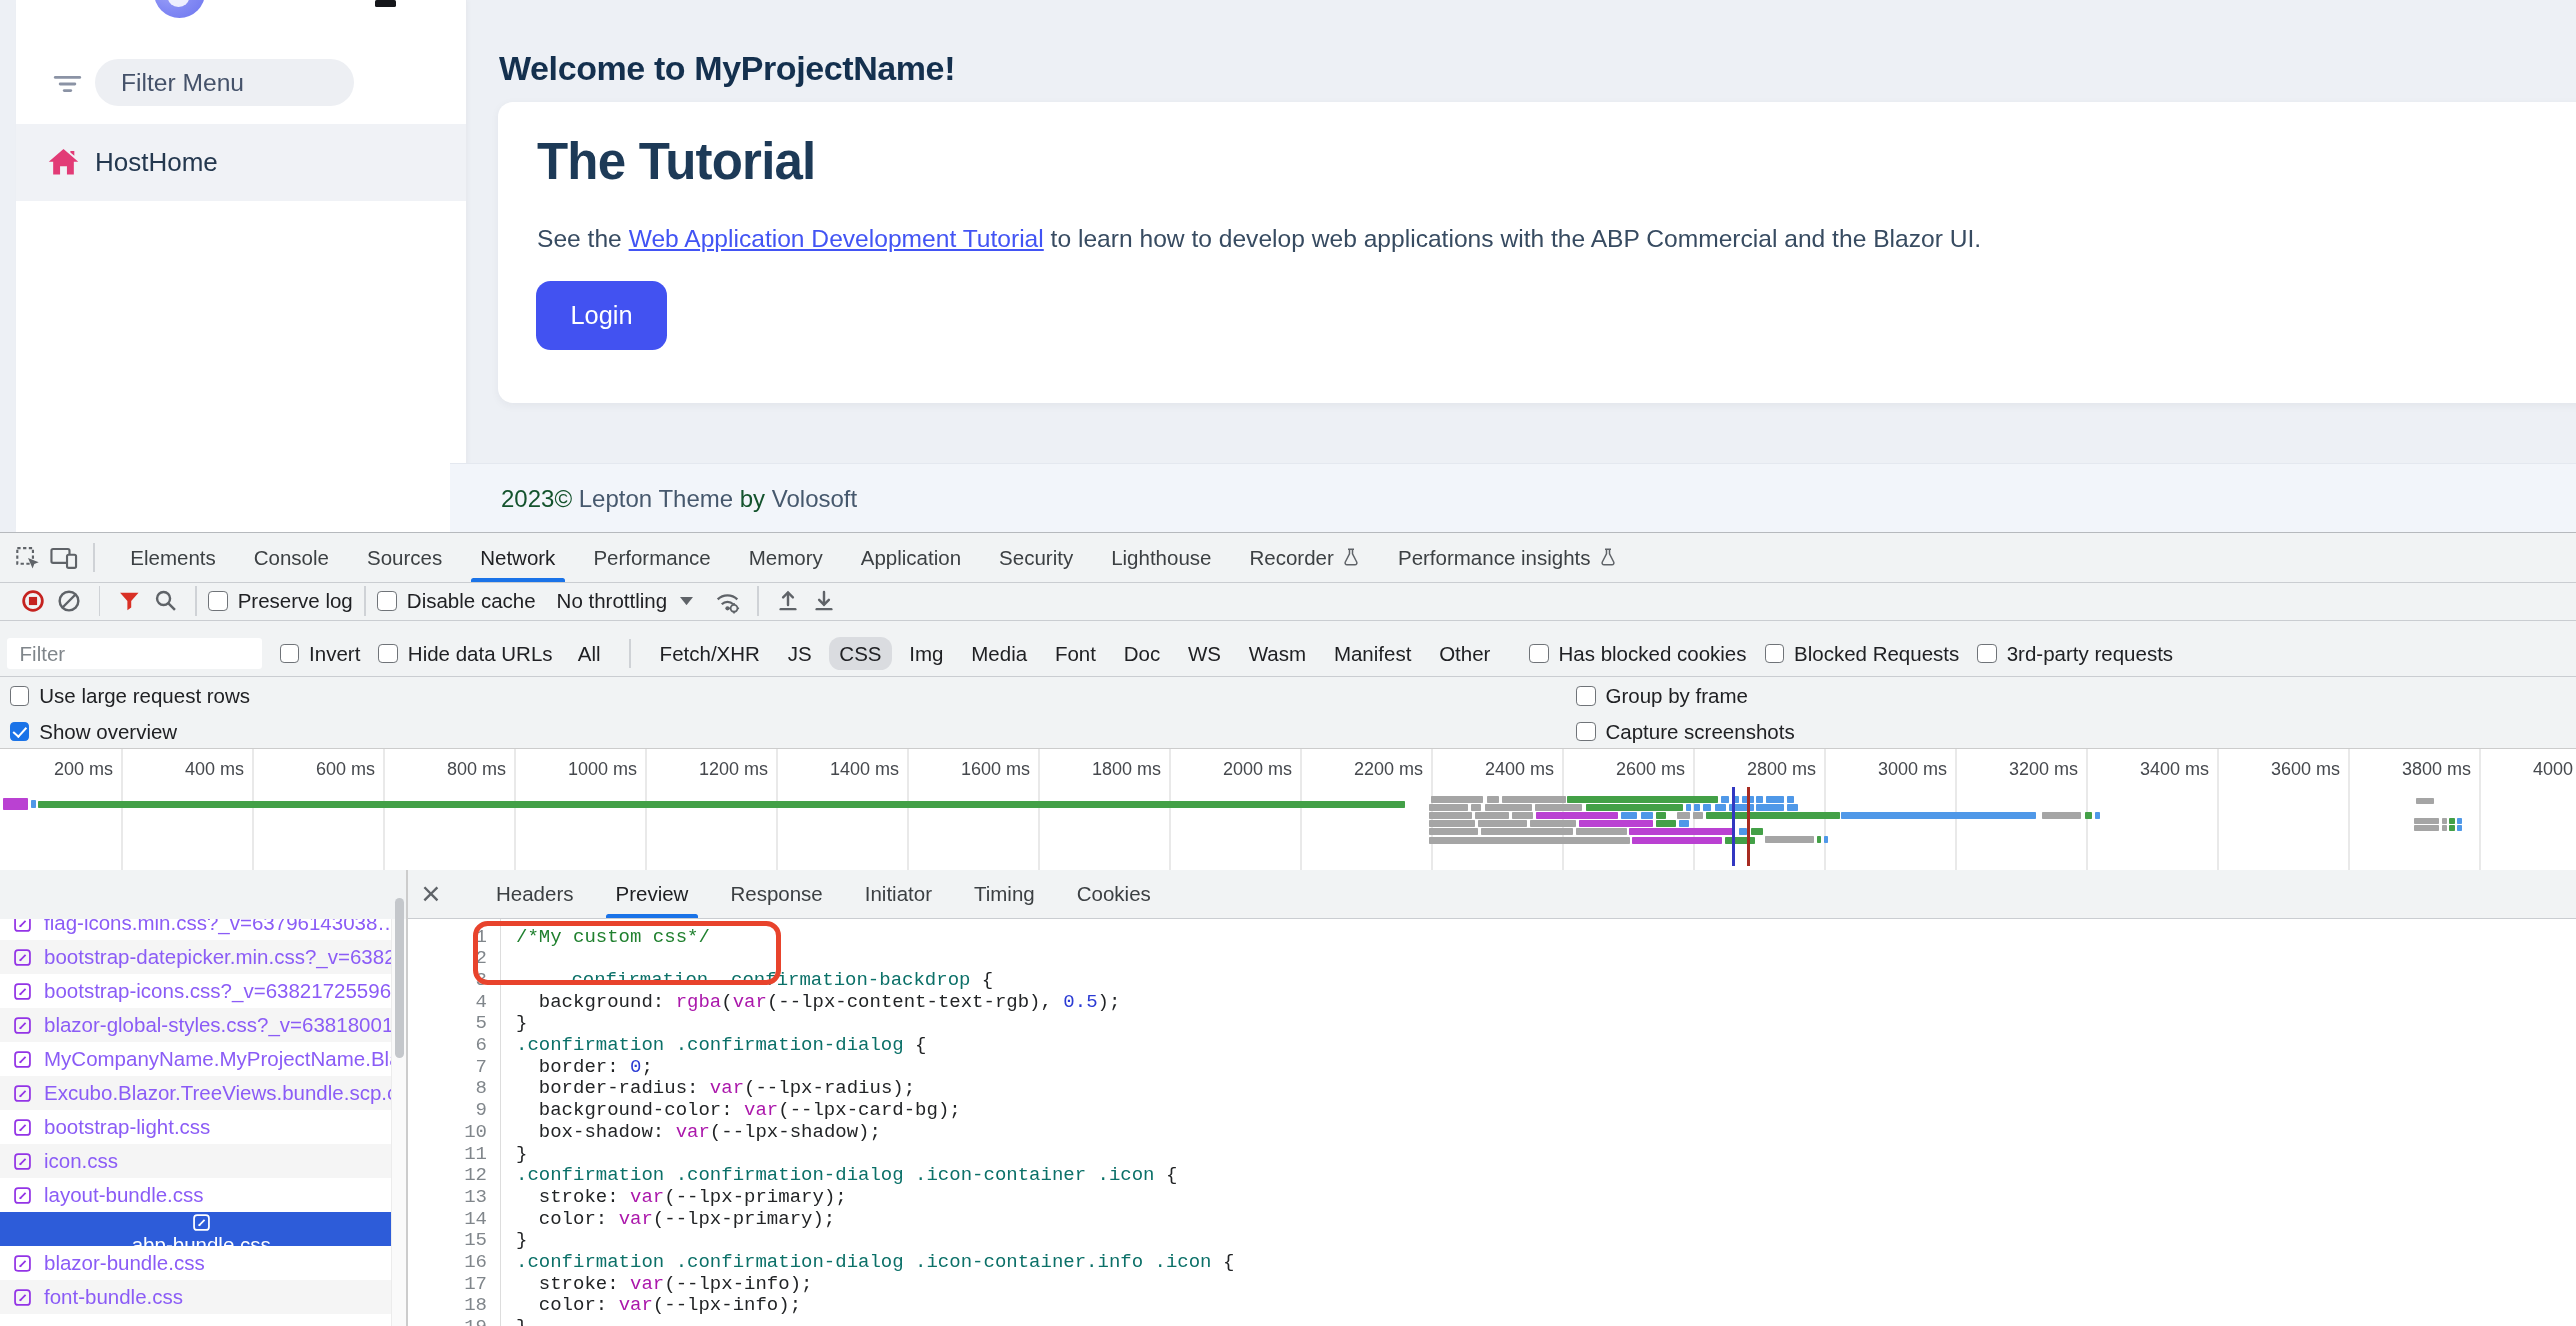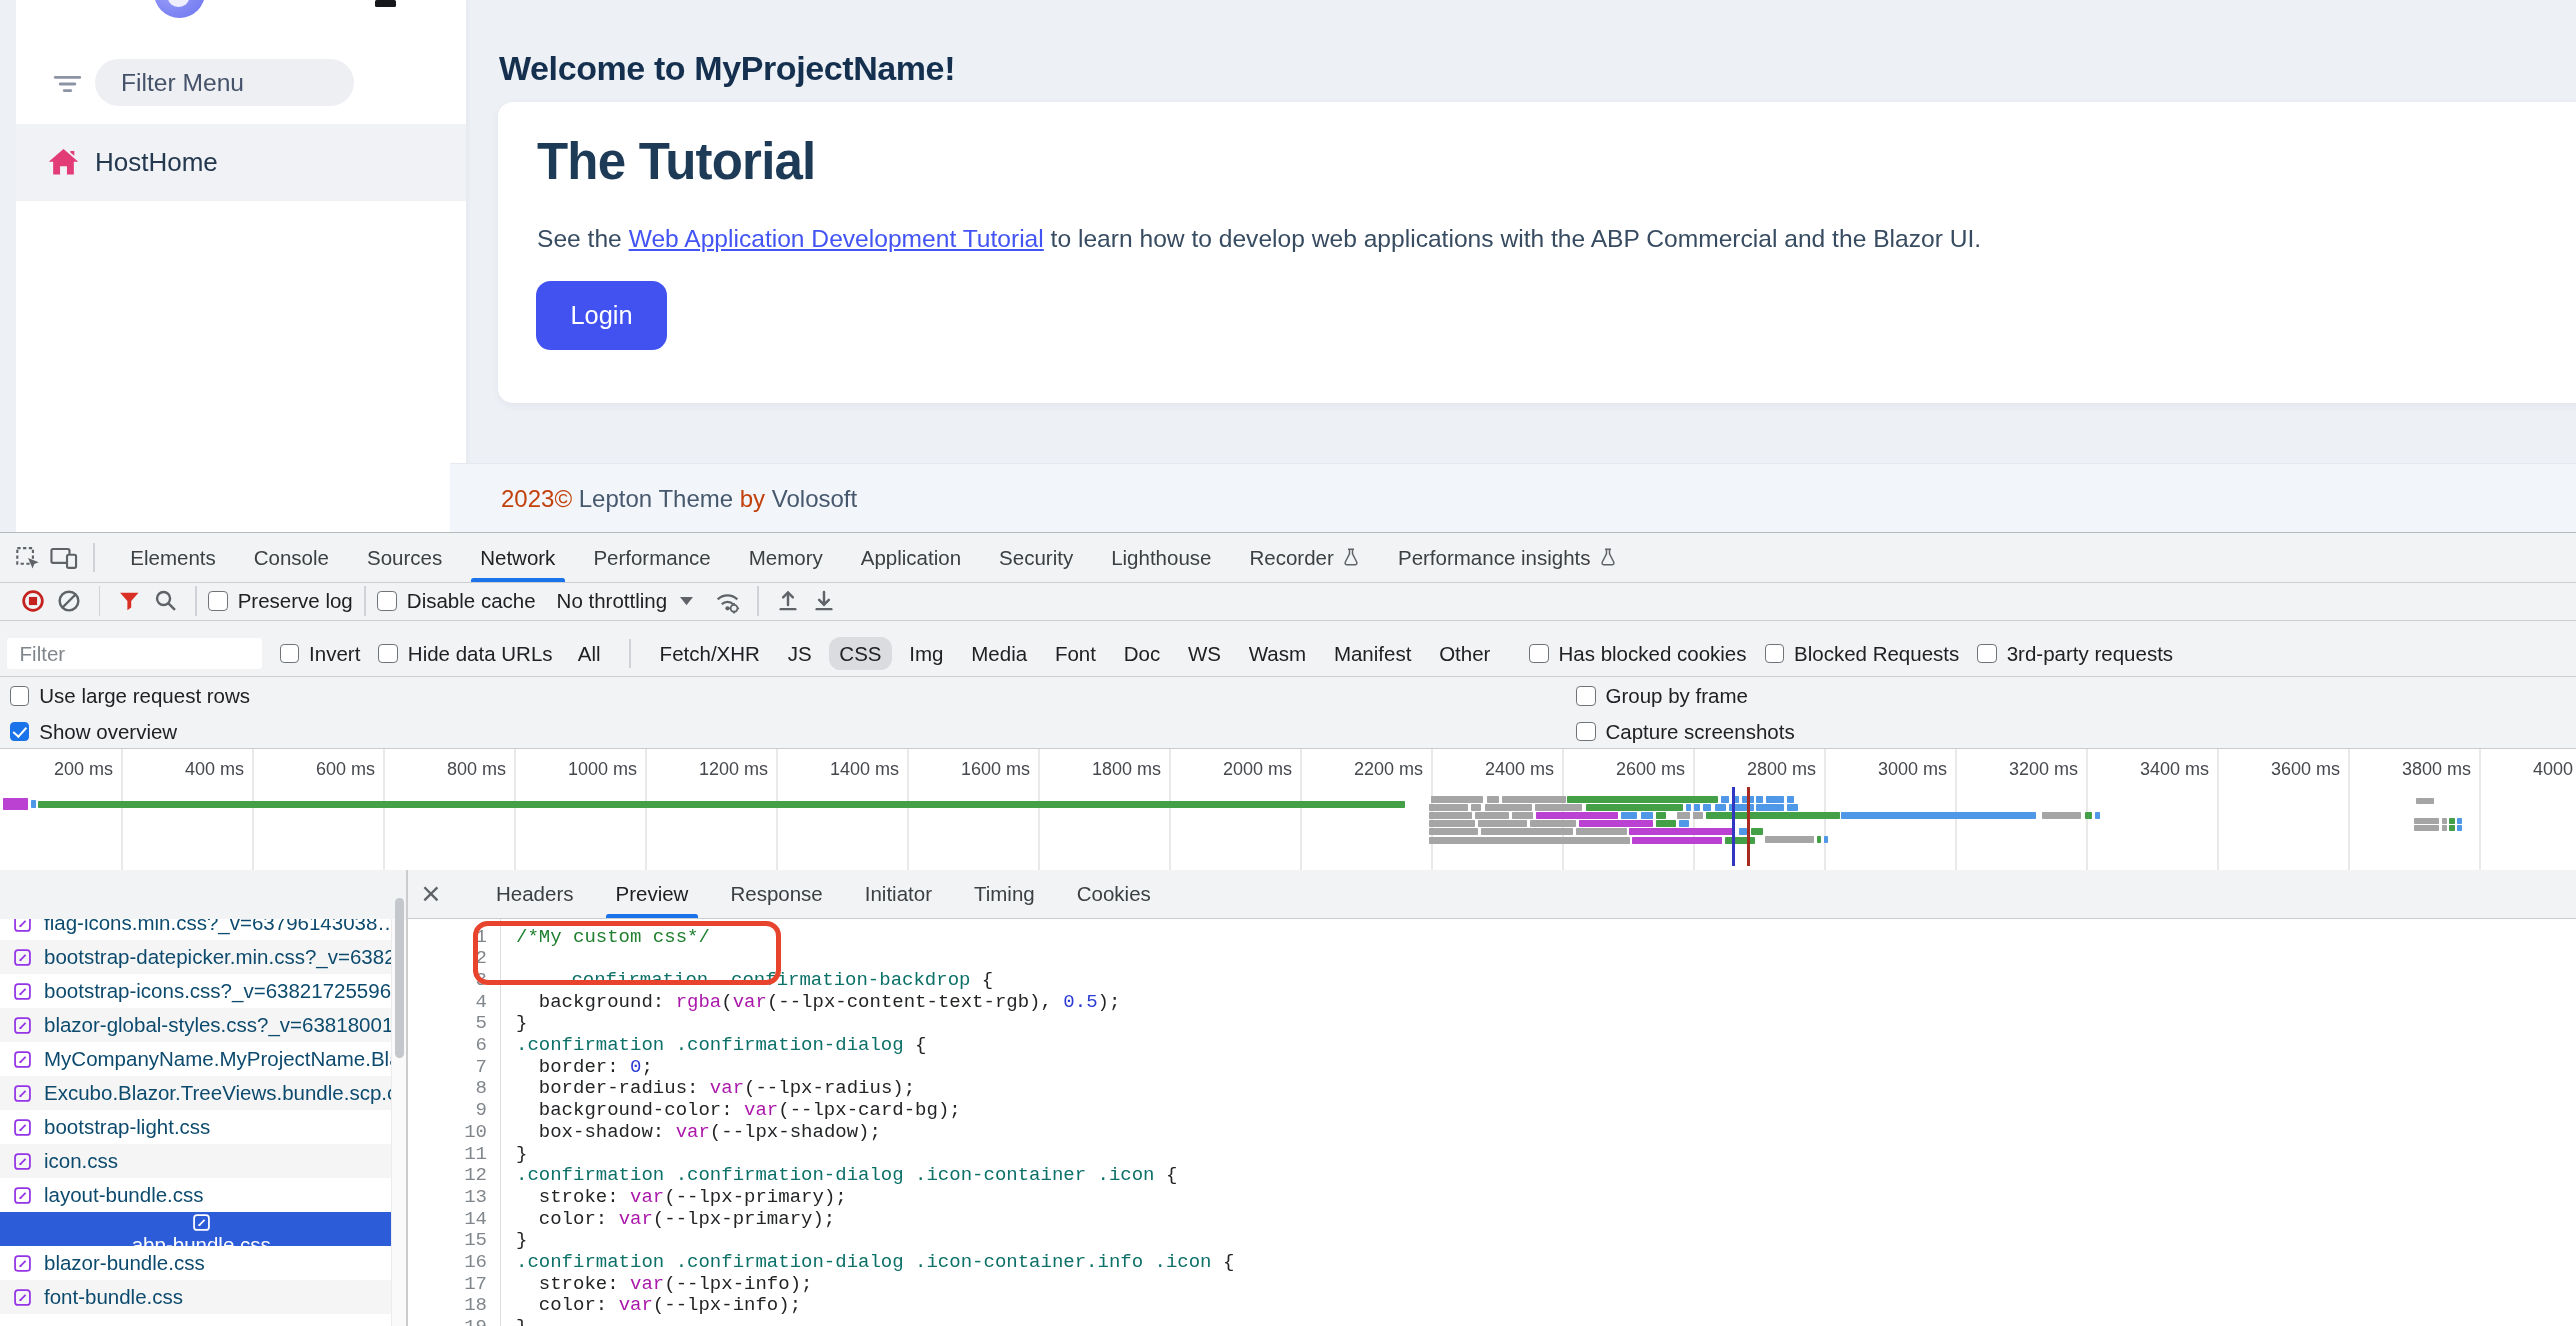--- a/index.html
+++ b/index.html
@@ -24,21 +24,21 @@
 
   #main-head{position:absolute;left:499px;top:26px;font-size:34px;font-weight:bold;color:#14304e;letter-spacing:-0.4px;}
   #card{position:absolute;left:498px;top:102px;width:2129px;height:301px;background:#fff;border-radius:14.7px;box-shadow:0 2.5px 8.2px rgba(30,40,60,.05);}
   #card .card-title{position:absolute;left:39px;top:29.5px;font-size:51px;font-weight:bold;color:#1d3a57;letter-spacing:-0.8px;}
   #card .card-text{position:absolute;left:39px;top:123px;font-size:24.6px;color:#374b61;}
   #card .card-text a{color:#4254f4;text-decoration:underline;cursor:pointer;}
   #login-btn{position:absolute;left:38px;top:179px;width:131px;height:69px;border:none;border-radius:14.7px;background:#4252f1;color:#fff;
     font-family:"Liberation Sans",sans-serif;font-size:25.4px;cursor:pointer;}
   #footer{position:absolute;left:450px;top:463px;width:2126px;height:69px;background:#f2f5fa;border-top:0.8px solid #e4e8ef;}
   #footer .ftxt{position:absolute;left:51px;line-height:69px;font-size:24px;}
-  #footer .muted{color:#c2410c;} #footer .dark{color:#46586d;}
+  #footer .muted{color:#14532d;} #footer .dark{color:#46586d;}
 
   
   #devtools{position:absolute;left:0;top:532px;width:2576px;height:794px;background:#f1f3f4;border-top:0.8px solid #b6b9bd;color:#3c4043;}
   .vdiv{display:inline-block;width:1.6px;height:29.5px;background:#cfd2d6;margin:0 11.5px;vertical-align:middle;}
 
   
   #dt-tabbar{position:absolute;left:0;top:0;width:100%;height:49px;border-bottom:0.8px solid #cacdd1;display:flex;align-items:center;}
   #dt-tabbar .lead-icons{display:flex;align-items:center;padding-left:9.8px;}
   #dt-tabs{display:flex;height:100%;margin-left:4.9px;}
   .dt-tab{position:relative;display:flex;align-items:center;padding:0 19px;font-size:20.5px;color:#3c4043;cursor:pointer;white-space:nowrap;}
@@ -80,21 +80,21 @@
   
   #strip-left{position:absolute;left:0;top:337px;width:407px;height:13px;background:#f1f3f4;}
   #name-header{position:absolute;left:0;top:350px;width:407px;height:36px;background:#fbfcfd;border-bottom:0.8px solid #e0e0e0;box-sizing:border-box;}
   #name-header span{margin-left:13px;line-height:36px;font-size:20.5px;color:#202124;}
   #req-rows{position:absolute;left:0;top:386px;width:391px;height:408px;background:#fff;overflow:hidden;}
   .req-row{position:relative;height:34px;display:flex;align-items:center;background:#fff;cursor:pointer;}
   .req-row.odd{background:#f5f5f5;}
   .req-row.selected{background:#2d5cd9;flex-direction:column;}
   .req-row .req-icon{margin-left:11.5px;display:inline-flex;color:#9334e6;flex:none;}
   .req-row.selected .req-icon{color:#fff;}
-  .req-row .fname{margin-left:11.5px;font-size:20.5px;color:#0c4a6e;white-space:nowrap;overflow:hidden;}
+  .req-row .fname{margin-left:11.5px;font-size:20.5px;color:#8b5cf6;white-space:nowrap;overflow:hidden;}
   .req-row.selected .fname{color:#fff;}
   #req-scrollbar{position:absolute;left:391px;top:386px;width:14.7px;height:408px;background:#fafafa;border-left:0.8px solid #ececec;box-sizing:border-box;}
   #req-thumb{position:absolute;left:2.5px;top:-21px;width:9px;height:160px;background:#c4c7cb;border-radius:4.9px;cursor:pointer;}
   #panel-vborder{position:absolute;left:406px;top:337px;width:1.6px;height:457px;background:#ccc;}
   #panel-hborder{position:absolute;left:0;top:337px;width:2576px;height:0.8px;background:#ccc;}
 
   
   #ptabbar{position:absolute;left:408px;top:337px;width:2168px;height:49px;background:#f1f3f4;border-bottom:0.8px solid #cacdd1;display:flex;align-items:center;box-sizing:border-box;}
   #pclose{width:46px;text-align:center;font-size:33px;color:#5f6368;cursor:pointer;line-height:46px;}
   #ptabs{display:flex;height:100%;margin-left:21px;}

